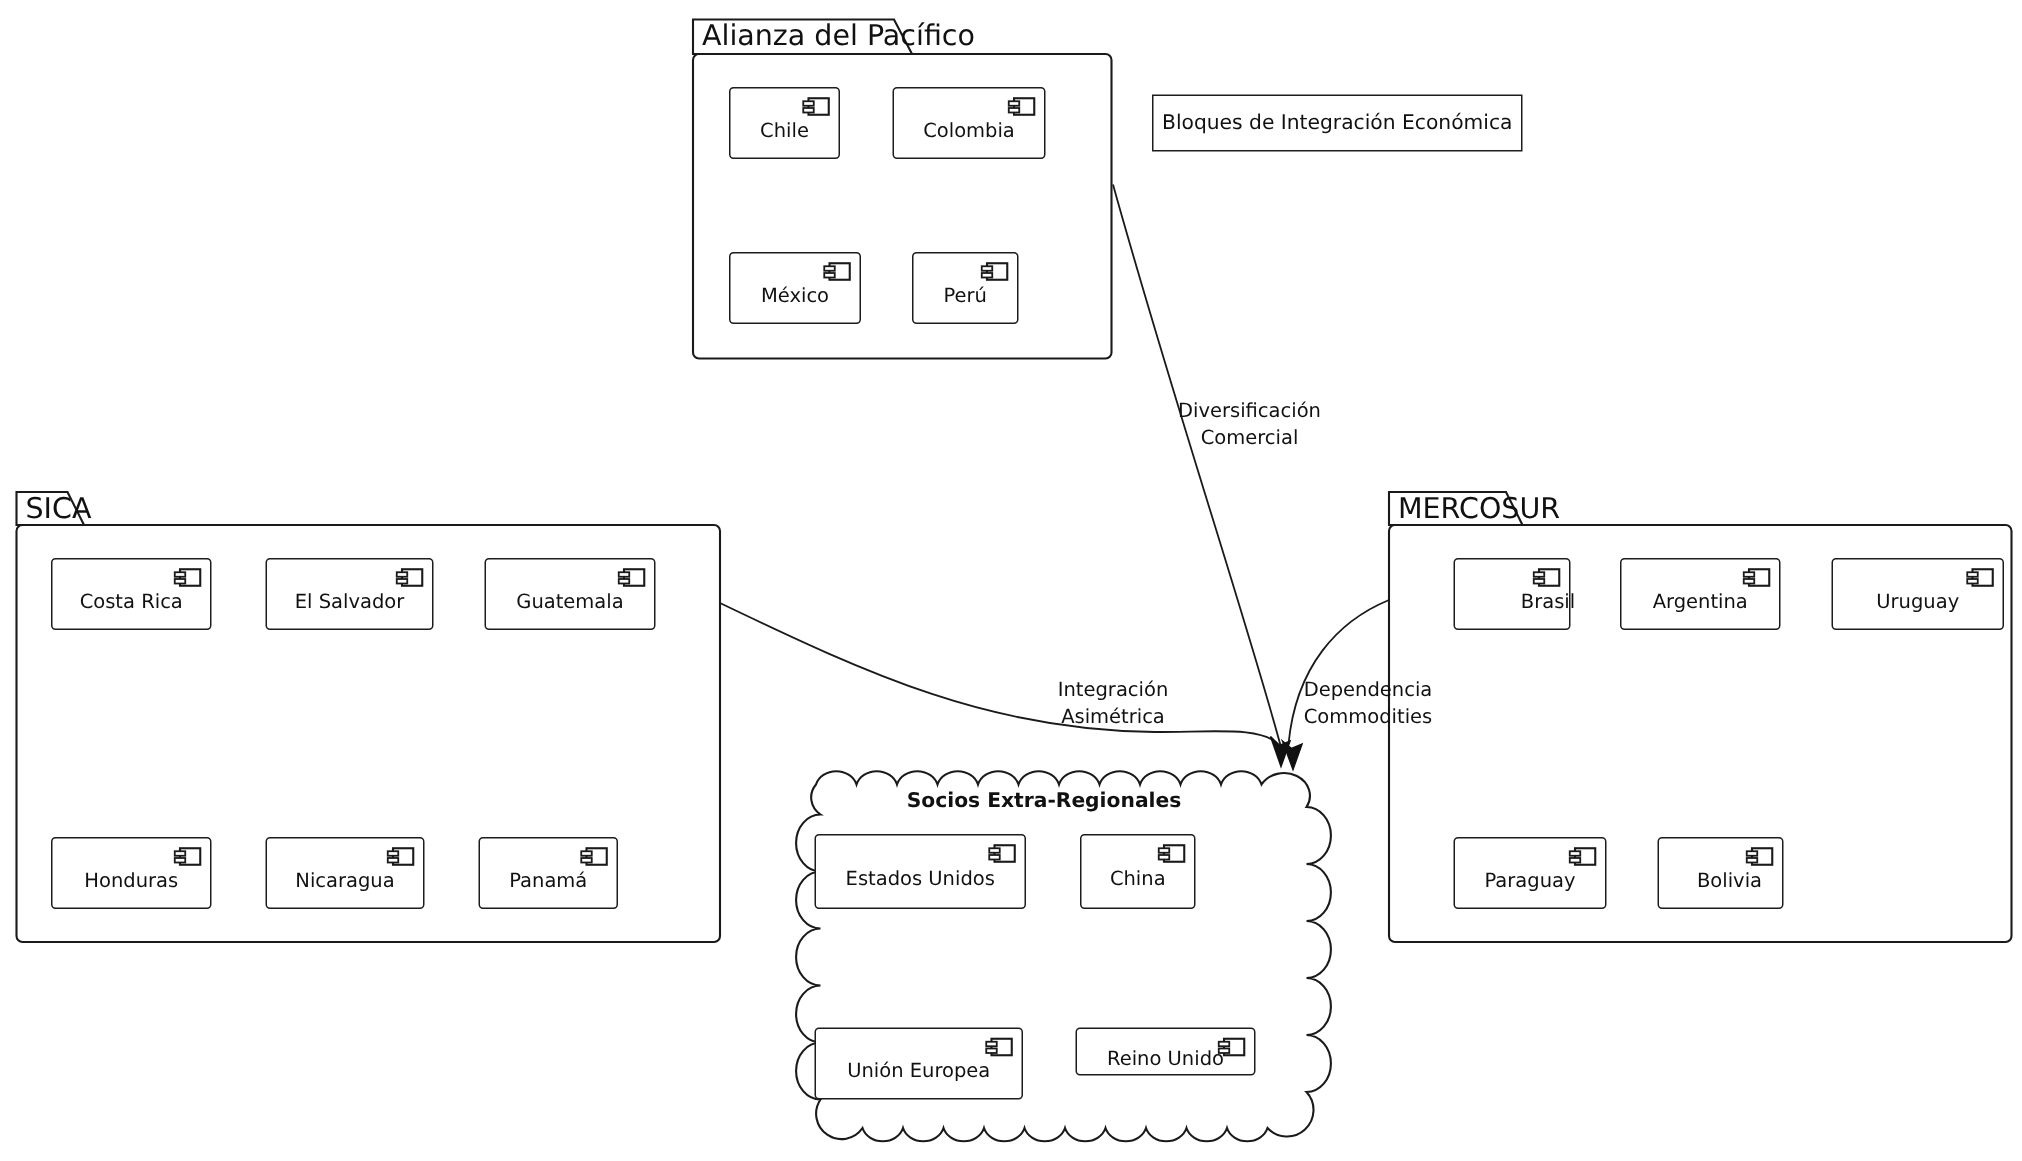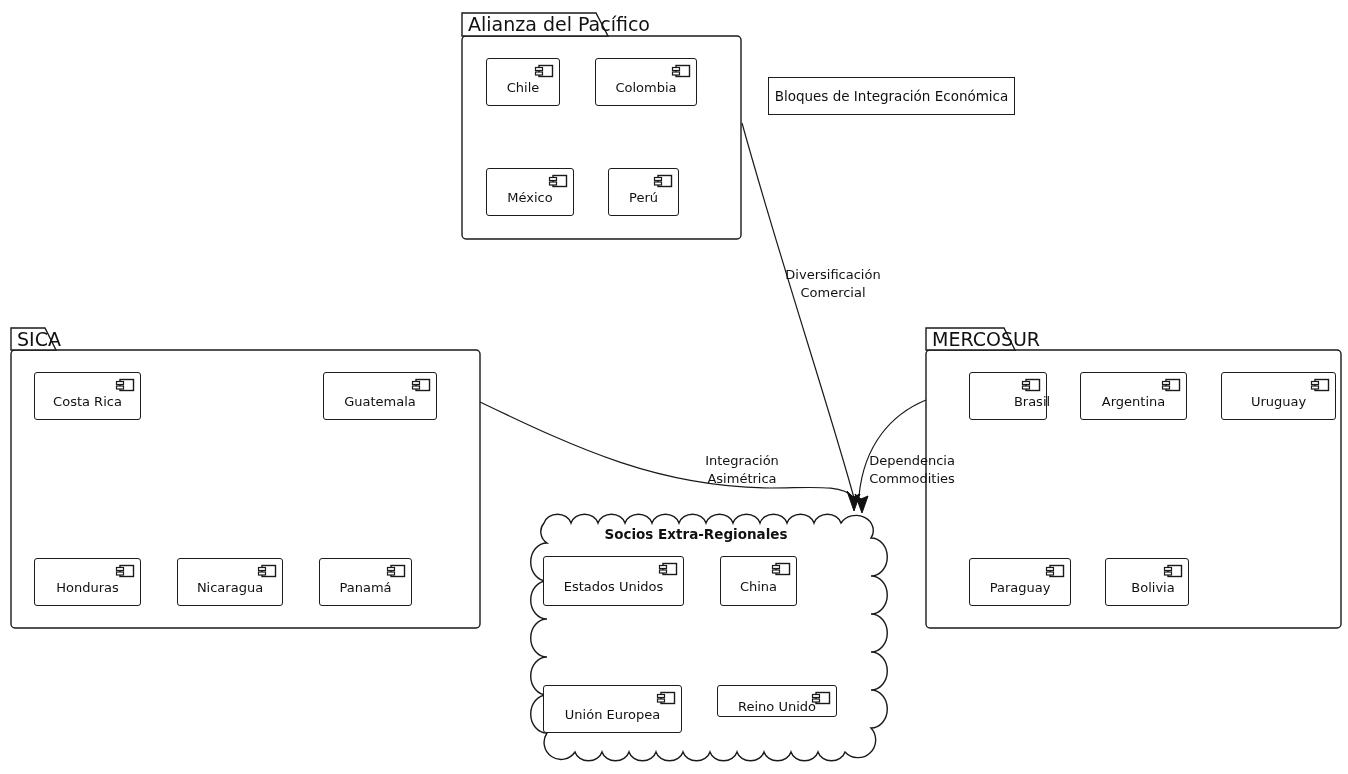--- a/index.html
+++ b/index.html
@@ -105,21 +105,21 @@
     <path d="M926 400 C892 414 864 444 859 496" fill="none" stroke="#1a1a1a" stroke-width="1.2"></path>
 
     <polygon points="847,491 854,511 860,494 853,497" fill="#111111" stroke="#111111" stroke-width="1"></polygon>
     <polygon points="855,494 862,513 868,496 861,499" fill="#111111" stroke="#111111" stroke-width="1"></polygon>
   </svg>
 
   <div class="pkg-name" style="left:468px; top:15px;">Alianza del Pacífico</div>
   <div class="pkg-name" style="left:17px; top:330px;">SICA</div>
   <div class="pkg-name" style="left:932px; top:330px;">MERCOSUR</div>
 
-  <div class="note" style="left:768px; top:63px; width:247px; height:38px;margin-top:14px;">Bloques de Integración Económica</div>
+  <div class="note" style="left:768px; top:63px; width:247px; height:38px;">Bloques de Integración Económica</div>
 
   <div class="comp" style="left:486px; top:58px; width:74px; height:48px;">
     <span class="comp-icon"><svg width="20" height="14" viewBox="0 0 20 14">
           <rect x="5" y="1.5" width="13.5" height="11" fill="#fff" stroke="#1a1a1a" stroke-width="1.4"></rect>
           <rect x="1.5" y="3.5" width="7" height="3" fill="#fff" stroke="#1a1a1a" stroke-width="1.2"></rect>
           <rect x="1.5" y="8" width="7" height="3" fill="#fff" stroke="#1a1a1a" stroke-width="1.2"></rect>
         </svg></span>
     <span>Chile</span>
   </div>
   <div class="comp" style="left:595px; top:58px; width:102px; height:48px;">
@@ -147,20 +147,28 @@
     <span>Perú</span>
   </div>
 
   <div class="comp" style="left:34px; top:372px; width:107px; height:48px;">
     <span class="comp-icon"><svg width="20" height="14" viewBox="0 0 20 14">
           <rect x="5" y="1.5" width="13.5" height="11" fill="#fff" stroke="#1a1a1a" stroke-width="1.4"></rect>
           <rect x="1.5" y="3.5" width="7" height="3" fill="#fff" stroke="#1a1a1a" stroke-width="1.2"></rect>
           <rect x="1.5" y="8" width="7" height="3" fill="#fff" stroke="#1a1a1a" stroke-width="1.2"></rect>
         </svg></span>
     <span>Costa Rica</span>
+  </div>
+  <div class="comp" style="left:177px; top:372px; width:112px; height:48px;">
+    <span class="comp-icon"><svg width="20" height="14" viewBox="0 0 20 14">
+          <rect x="5" y="1.5" width="13.5" height="11" fill="#fff" stroke="#1a1a1a" stroke-width="1.4"></rect>
+          <rect x="1.5" y="3.5" width="7" height="3" fill="#fff" stroke="#1a1a1a" stroke-width="1.2"></rect>
+          <rect x="1.5" y="8" width="7" height="3" fill="#fff" stroke="#1a1a1a" stroke-width="1.2"></rect>
+        </svg></span>
+    <span>El Salvador</span>
   </div>
   <div class="comp" style="left:323px; top:372px; width:114px; height:48px;">
     <span class="comp-icon"><svg width="20" height="14" viewBox="0 0 20 14">
           <rect x="5" y="1.5" width="13.5" height="11" fill="#fff" stroke="#1a1a1a" stroke-width="1.4"></rect>
           <rect x="1.5" y="3.5" width="7" height="3" fill="#fff" stroke="#1a1a1a" stroke-width="1.2"></rect>
           <rect x="1.5" y="8" width="7" height="3" fill="#fff" stroke="#1a1a1a" stroke-width="1.2"></rect>
         </svg></span>
     <span>Guatemala</span>
   </div>
   <div class="comp" style="left:34px; top:558px; width:107px; height:48px;">

